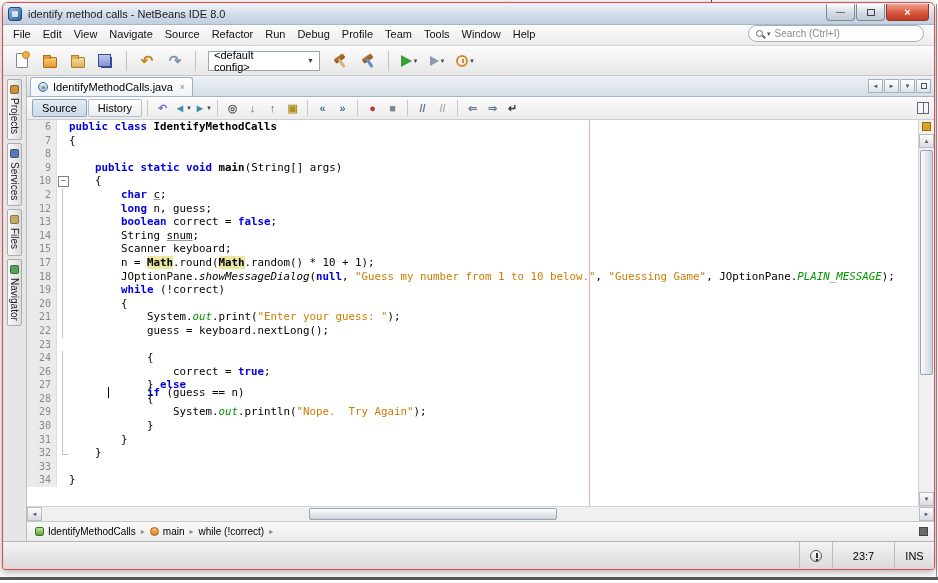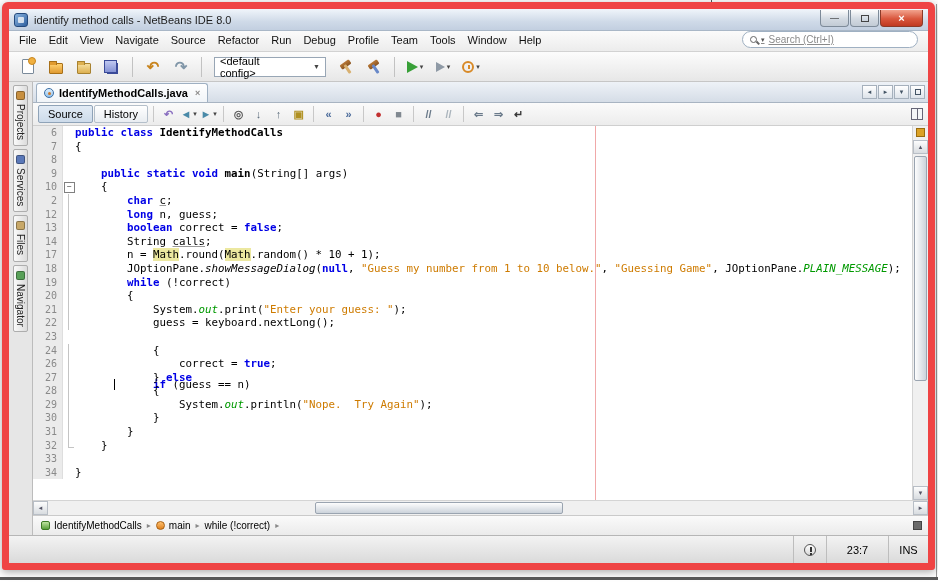--- a/index.html
+++ b/index.html
@@ -6,21 +6,21 @@
   body { width:938px; height:583px; background:#fff; position:relative; overflow:hidden;
          font-family:"Liberation Sans", sans-serif; font-size:11px; color:#000; }
 
   
   .pg-line-bottom { position:absolute; left:0; top:577px; width:938px; height:3px; background:#5a5a5a; }
   .pg-line-right  { position:absolute; left:936px; top:4px; width:1px; height:574px; background:#9a9a9a; }
   .pg-tick-top    { position:absolute; left:711px; top:0; width:1px; height:10px; background:#555; }
 
   
   .window { position:absolute; left:2px; top:2px; width:933px; height:568px;
-            border:7px solid #ef4444; border-radius:6px 6px 3px 3px; background:#e5e5e5;
+            border:1px solid #ef4444; border-radius:6px 6px 3px 3px; background:#e5e5e5;
             box-shadow:0 2px 8px rgba(0,0,0,.35); display:flex; flex-direction:column; overflow:hidden; }
 
   .titlebar { height:22px; flex:none; display:flex; align-items:center; padding:0 5px;
               background:linear-gradient(#f0f5fb,#cfdae8 60%,#c2cfe0); border-bottom:1px solid #a9b7c7; }
   .nb-icon { width:14px; height:14px; border-radius:3px; background:linear-gradient(135deg,#8ab4e0,#2f5f9e);
              border:1px solid #24497c; position:relative; flex:none; }
   .nb-icon::after { content:""; position:absolute; left:3px; top:3px; width:6px; height:6px;
                     background:rgba(255,255,255,.75); border-radius:1px; }
   .title-text { margin-left:6px; font-size:11px; color:#1c1c1c; }
   .capbtns { margin-left:auto; display:flex; margin-top:-2px; }
@@ -31,21 +31,21 @@
   .capbtn.close { width:43px; background:linear-gradient(#f2a38e,#d9573d 55%,#c03a22); color:#fff;
                   font-size:11px; font-weight:bold; border-color:#8c3a28; }
 
   
   .menubar { height:21px; flex:none; background:linear-gradient(#fbfbfb,#ececec); border-bottom:1px solid #d2d2d2;
              display:flex; align-items:flex-start; padding:0 4px; }
   .menu-items { display:flex; align-items:center; }
   .menu-item { padding:3px 6px; color:#111; }
   .search-box { margin-left:auto; margin-right:6px; width:176px; height:17px; border:1px solid #9fb0c2;
                 border-radius:9px; background:#fff; display:flex; align-items:center; padding:0 7px; gap:4px;
-                color:#8a8a8a; font-size:10px;text-decoration:underline; }
+                color:#8a8a8a; font-size:10px; }
   .mag { width:7px; height:7px; border:1.5px solid #666; border-radius:50%; position:relative; flex:none; }
   .mag::after { content:""; position:absolute; left:5px; top:5px; width:4px; height:1.5px; background:#666; transform:rotate(45deg); }
   .search-dd { font-size:7px; color:#555; }
 
   
   .toolbar { height:30px; flex:none; background:linear-gradient(#fcfcfc,#e7e7e7); border-bottom:1px solid #c6c6c6;
              display:flex; align-items:center; padding:0 6px; gap:2px; }
   .tbicon { width:26px; height:24px; display:flex; align-items:center; justify-content:center; border-radius:2px; }
   .tbsep { width:1px; height:20px; background:#c2c2c2; margin:0 5px; }
   .config-select { width:112px; height:20px; border:1px solid #98a6b5; background:#fff; margin:0 5px;
@@ -85,21 +85,21 @@
   .side-strip { width:24px; flex:none; background:#e6e6e6; border-right:1px solid #bcbcbc;
                 display:flex; flex-direction:column; align-items:center; padding-top:3px; gap:3px; }
   .side-tab { writing-mode:vertical-rl; font-size:10px; color:#222; background:linear-gradient(90deg,#fafafa,#dcdcdc);
               border:1px solid #adadad; border-radius:2px; padding:5px 1px; display:flex; align-items:center; }
   .side-ic { width:9px; height:9px; border-radius:2px; border:1px solid rgba(0,0,0,.3); margin-bottom:4px; flex:none; }
 
   .editor-col { flex:1; display:flex; flex-direction:column; min-width:0; background:#fff; }
   .tabbar { height:21px; flex:none; background:linear-gradient(#eef2f7,#d5dde7); border-bottom:1px solid #a8b4c2;
             display:flex; align-items:flex-end; padding-left:3px; }
   .tab { height:19px; background:linear-gradient(#ffffff,#f0f4f8); border:1px solid #9fb0c2; border-bottom:none;
-         border-radius:3px 3px 0 0; display:flex; align-items:center; padding:0 7px; gap:5px; font-size:11px;font-weight:bold; }
+         border-radius:3px 3px 0 0; display:flex; align-items:center; padding:0 7px; gap:5px; font-size:11px; }
   .java-file-icon { width:10px; height:10px; border-radius:50%; border:1px solid #3a6ea5;
                     background:linear-gradient(#dff0ff,#8ec0ea); position:relative; flex:none; }
   .java-file-icon::after { content:""; position:absolute; left:3px; top:3px; width:3px; height:3px; background:#d07828; border-radius:50%; }
   .tab-close { color:#888; font-size:9px; margin-left:2px; }
   .tab-buttons { margin-left:auto; display:flex; gap:1px; padding:0 3px 3px 0; }
   .tab-btn { width:15px; height:14px; border:1px solid #a5b0bc; background:linear-gradient(#fff,#dde3ea);
              display:flex; align-items:center; justify-content:center; font-size:6px; color:#456; }
   .tab-btn .maxbox2 { width:6px; height:6px; border:1px solid #456; }
 
   .ed-toolbar { height:23px; flex:none; background:linear-gradient(#fbfbfb,#ececec); border-bottom:1px solid #cfcfcf;
@@ -126,21 +126,21 @@
   .fold.f-box::before { content:"−"; position:absolute; left:1px; top:2px; width:9px; height:9px; border:1px solid #808080;
                         background:#fff; font-size:8px; line-height:7px; text-align:center; color:#505050; }
   .codecell { flex:1; position:relative; }
   .line.cur .fold, .line.cur .codecell { background:#cde5f7;margin-top:48px; }
   .caret { position:absolute; top:1px; width:1px; height:11px; background:#000; }
   .tk-k { color:#0000e6; font-weight:bold; }
   .tk-s { color:#ce7b00; }
   .tk-g { color:#009900; font-style:italic; }
   .tk-i { font-style:italic; }
   .tk-b { font-weight:bold; }
-  .tk-h { background:#ece8a0; font-weight:normal;margin-top:40px; }
+  .tk-h { background:#ece8a0; font-weight:bold;margin-top:40px; }
   .tk-u { text-decoration:underline; text-decoration-color:#9a9a9a; }
 
   .vscroll { width:16px; flex:none; background:#f0f0f0; border-left:1px solid #d4d4d4; position:relative; }
   .stripe-summary { position:absolute; top:2px; left:3px; width:9px; height:9px; background:#dca226; border:1px solid #9a6c0e; }
   .sb-arrow { position:absolute; left:0; width:15px; height:14px; display:flex; align-items:center; justify-content:center;
               font-size:6px; color:#556; background:linear-gradient(#fdfdfd,#d8dce0); border:1px solid #b8bec6; }
   .sb-up { top:14px; } .sb-down { bottom:0; }
   .vthumb { position:absolute; left:1px; top:30px; width:13px; height:225px; border:1px solid #9aa4b0;
             border-radius:2px; background:linear-gradient(90deg,#fdfdfd,#ccd3db); }
   .hscroll { height:15px; flex:none; background:#f0f0f0; border-top:1px solid #d4d4d4; position:relative; }
@@ -368,21 +368,22 @@
         <div class="code-scroll">
           <div>
               <div class="line"><span class="ln">6</span><span class="fold"></span><span class="codecell"><span class="tk-k">public</span><span class="tk-p"> </span><span class="tk-k">class</span><span class="tk-p"> </span><span class="tk-b">IdentifyMethodCalls</span></span></div>
               <div class="line"><span class="ln">7</span><span class="fold"></span><span class="codecell"><span class="tk-p">{</span></span></div>
               <div class="line"><span class="ln">8</span><span class="fold"></span><span class="codecell"></span></div>
               <div class="line"><span class="ln">9</span><span class="fold"></span><span class="codecell"><span class="tk-p">    </span><span class="tk-k">public</span><span class="tk-p"> </span><span class="tk-k">static</span><span class="tk-p"> </span><span class="tk-k">void</span><span class="tk-p"> </span><span class="tk-b">main</span><span class="tk-p">(String[] args)</span></span></div>
               <div class="line"><span class="ln">10</span><span class="fold f-box"></span><span class="codecell"><span class="tk-p">    {</span></span></div>
               <div class="line"><span class="ln">2</span><span class="fold f-line"></span><span class="codecell"><span class="tk-p">        </span><span class="tk-k">char</span><span class="tk-p"> </span><span class="tk-u">c</span><span class="tk-p">;</span></span></div>
               <div class="line"><span class="ln">12</span><span class="fold f-line"></span><span class="codecell"><span class="tk-p">        </span><span class="tk-k">long</span><span class="tk-p"> n, guess;</span></span></div>
               <div class="line"><span class="ln">13</span><span class="fold f-line"></span><span class="codecell"><span class="tk-p">        </span><span class="tk-k">boolean</span><span class="tk-p"> correct = </span><span class="tk-k">false</span><span class="tk-p">;</span></span></div>
-              <div class="line"><span class="ln">14</span><span class="fold f-line"></span><span class="codecell"><span class="tk-p">        String </span><span class="tk-u">calls</span><span class="tk-p">;</span></span></div>
+              <div class="line"><span class="ln">14</span><span class="fold f-line"></span><span class="codecell"><span class="tk-p">        String </span><span class="tk-u">snum</span><span class="tk-p">;</span></span></div>
+              <div class="line"><span class="ln">15</span><span class="fold f-line"></span><span class="codecell"><span class="tk-p">        Scanner keyboard;</span></span></div>
               <div class="line"><span class="ln">17</span><span class="fold f-line"></span><span class="codecell"><span class="tk-p">        n = </span><span class="tk-h">Math</span><span class="tk-p">.round(</span><span class="tk-h">Math</span><span class="tk-p">.random() * 10 + 1);</span></span></div>
               <div class="line"><span class="ln">18</span><span class="fold f-line"></span><span class="codecell"><span class="tk-p">        JOptionPane.</span><span class="tk-i">showMessageDialog</span><span class="tk-p">(</span><span class="tk-k">null</span><span class="tk-p">, </span><span class="tk-s">"Guess my number from 1 to 10 below."</span><span class="tk-p">, </span><span class="tk-s">"Guessing Game"</span><span class="tk-p">, JOptionPane.</span><span class="tk-g">PLAIN_MESSAGE</span><span class="tk-p">);</span></span></div>
               <div class="line"><span class="ln">19</span><span class="fold f-line"></span><span class="codecell"><span class="tk-p">        </span><span class="tk-k">while</span><span class="tk-p"> (!correct)</span></span></div>
               <div class="line"><span class="ln">20</span><span class="fold f-line"></span><span class="codecell"><span class="tk-p">        {</span></span></div>
               <div class="line"><span class="ln">21</span><span class="fold f-line"></span><span class="codecell"><span class="tk-p">            System.</span><span class="tk-g">out</span><span class="tk-p">.print(</span><span class="tk-s">"Enter your guess: "</span><span class="tk-p">);</span></span></div>
               <div class="line"><span class="ln">22</span><span class="fold f-line"></span><span class="codecell"><span class="tk-p">            guess = keyboard.nextLong();</span></span></div>
               <div class="line cur"><span class="ln">23</span><span class="fold f-line"></span><span class="codecell"><span class="tk-p">            </span><span class="tk-k">if</span><span class="tk-p"> (guess == n)</span><span class="caret" style="left: 6ch;"></span></span></div>
               <div class="line"><span class="ln">24</span><span class="fold f-line"></span><span class="codecell"><span class="tk-p">            {</span></span></div>
               <div class="line"><span class="ln">26</span><span class="fold f-line"></span><span class="codecell"><span class="tk-p">                correct = </span><span class="tk-k">true</span><span class="tk-p">;</span></span></div>
               <div class="line"><span class="ln">27</span><span class="fold f-line"></span><span class="codecell"><span class="tk-p">            } </span><span class="tk-k">else</span></span></div>

